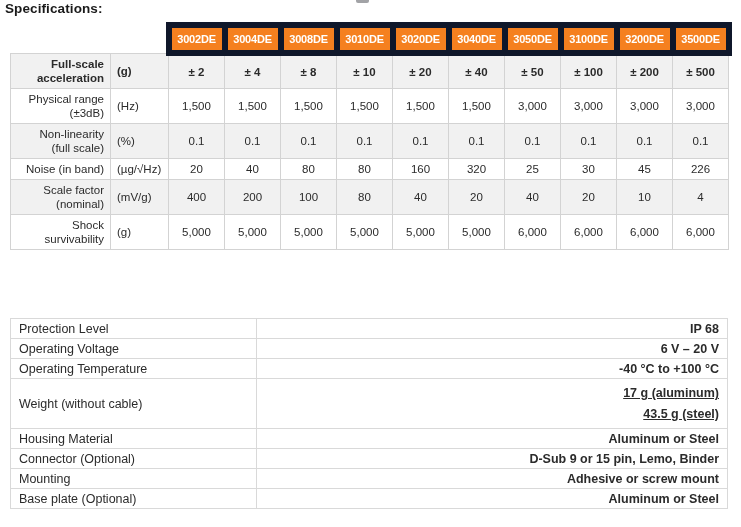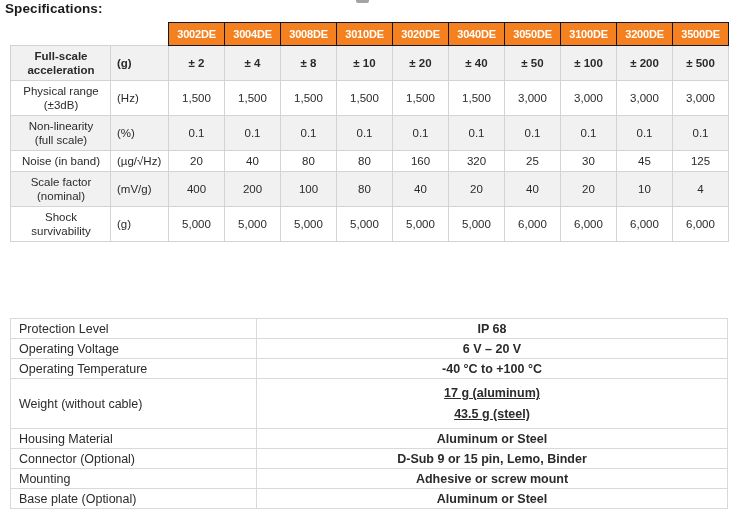--- a/index.html
+++ b/index.html
@@ -67,25 +67,25 @@
     border: none;
     background: transparent;
   }
   #spec-table th.model {
     background: #f5801f;
     color: #ffffff;
     font-weight: bold;
     font-size: 11px;
     text-align: center;
     height: 22px;
-    border: 1px solid #0f172a;
+    border: 6px solid #0f172a;
     letter-spacing: -0.2px;
   }
   #spec-table td.param {
-    text-align: center;
+    text-align: right;
     padding: 3px 6px 3px 7px;
     line-height: 1.22;
     font-size: 11.5px;
   }
   #spec-table td.unit {
     text-align: left;
     padding: 3px 4px 3px 6px;
     font-size: 11.5px;
   }
   #spec-table td.val {
@@ -127,21 +127,21 @@
     background: #ffffff;
     padding: 0 8px;
     vertical-align: middle;
     height: 19px;
   }
   #phys-table td.label {
     text-align: left;
     width: 246px;
   }
   #phys-table td.value {
-    text-align: center;
+    text-align: right;
     font-weight: bold;
   }
   #phys-table td.value.multi {
     padding-top: 4px;
     padding-bottom: 4px;
     line-height: 1.65;
     text-decoration: underline;
   }
   #phys-table td.value .line { display: block; }
 </style>
@@ -237,21 +237,21 @@
         <td class="unit">(µg/√Hz)</td>
         <td class="val">20</td>
         <td class="val">40</td>
         <td class="val">80</td>
         <td class="val">80</td>
         <td class="val">160</td>
         <td class="val">320</td>
         <td class="val">25</td>
         <td class="val">30</td>
         <td class="val">45</td>
-        <td class="val">125</td>
+        <td class="val">226</td>
       </tr>
 
       <tr class="shaded">
         <td class="param">Scale factor (nominal)</td>
         <td class="unit">(mV/g)</td>
         <td class="val">400</td>
         <td class="val">200</td>
         <td class="val">100</td>
         <td class="val">80</td>
         <td class="val">40</td>

